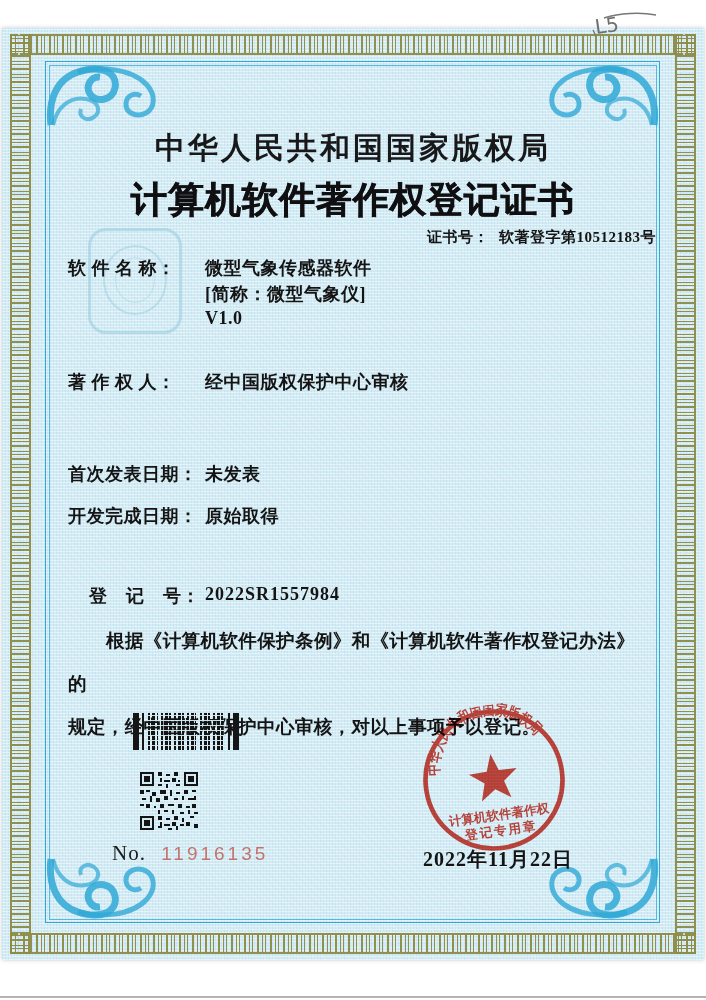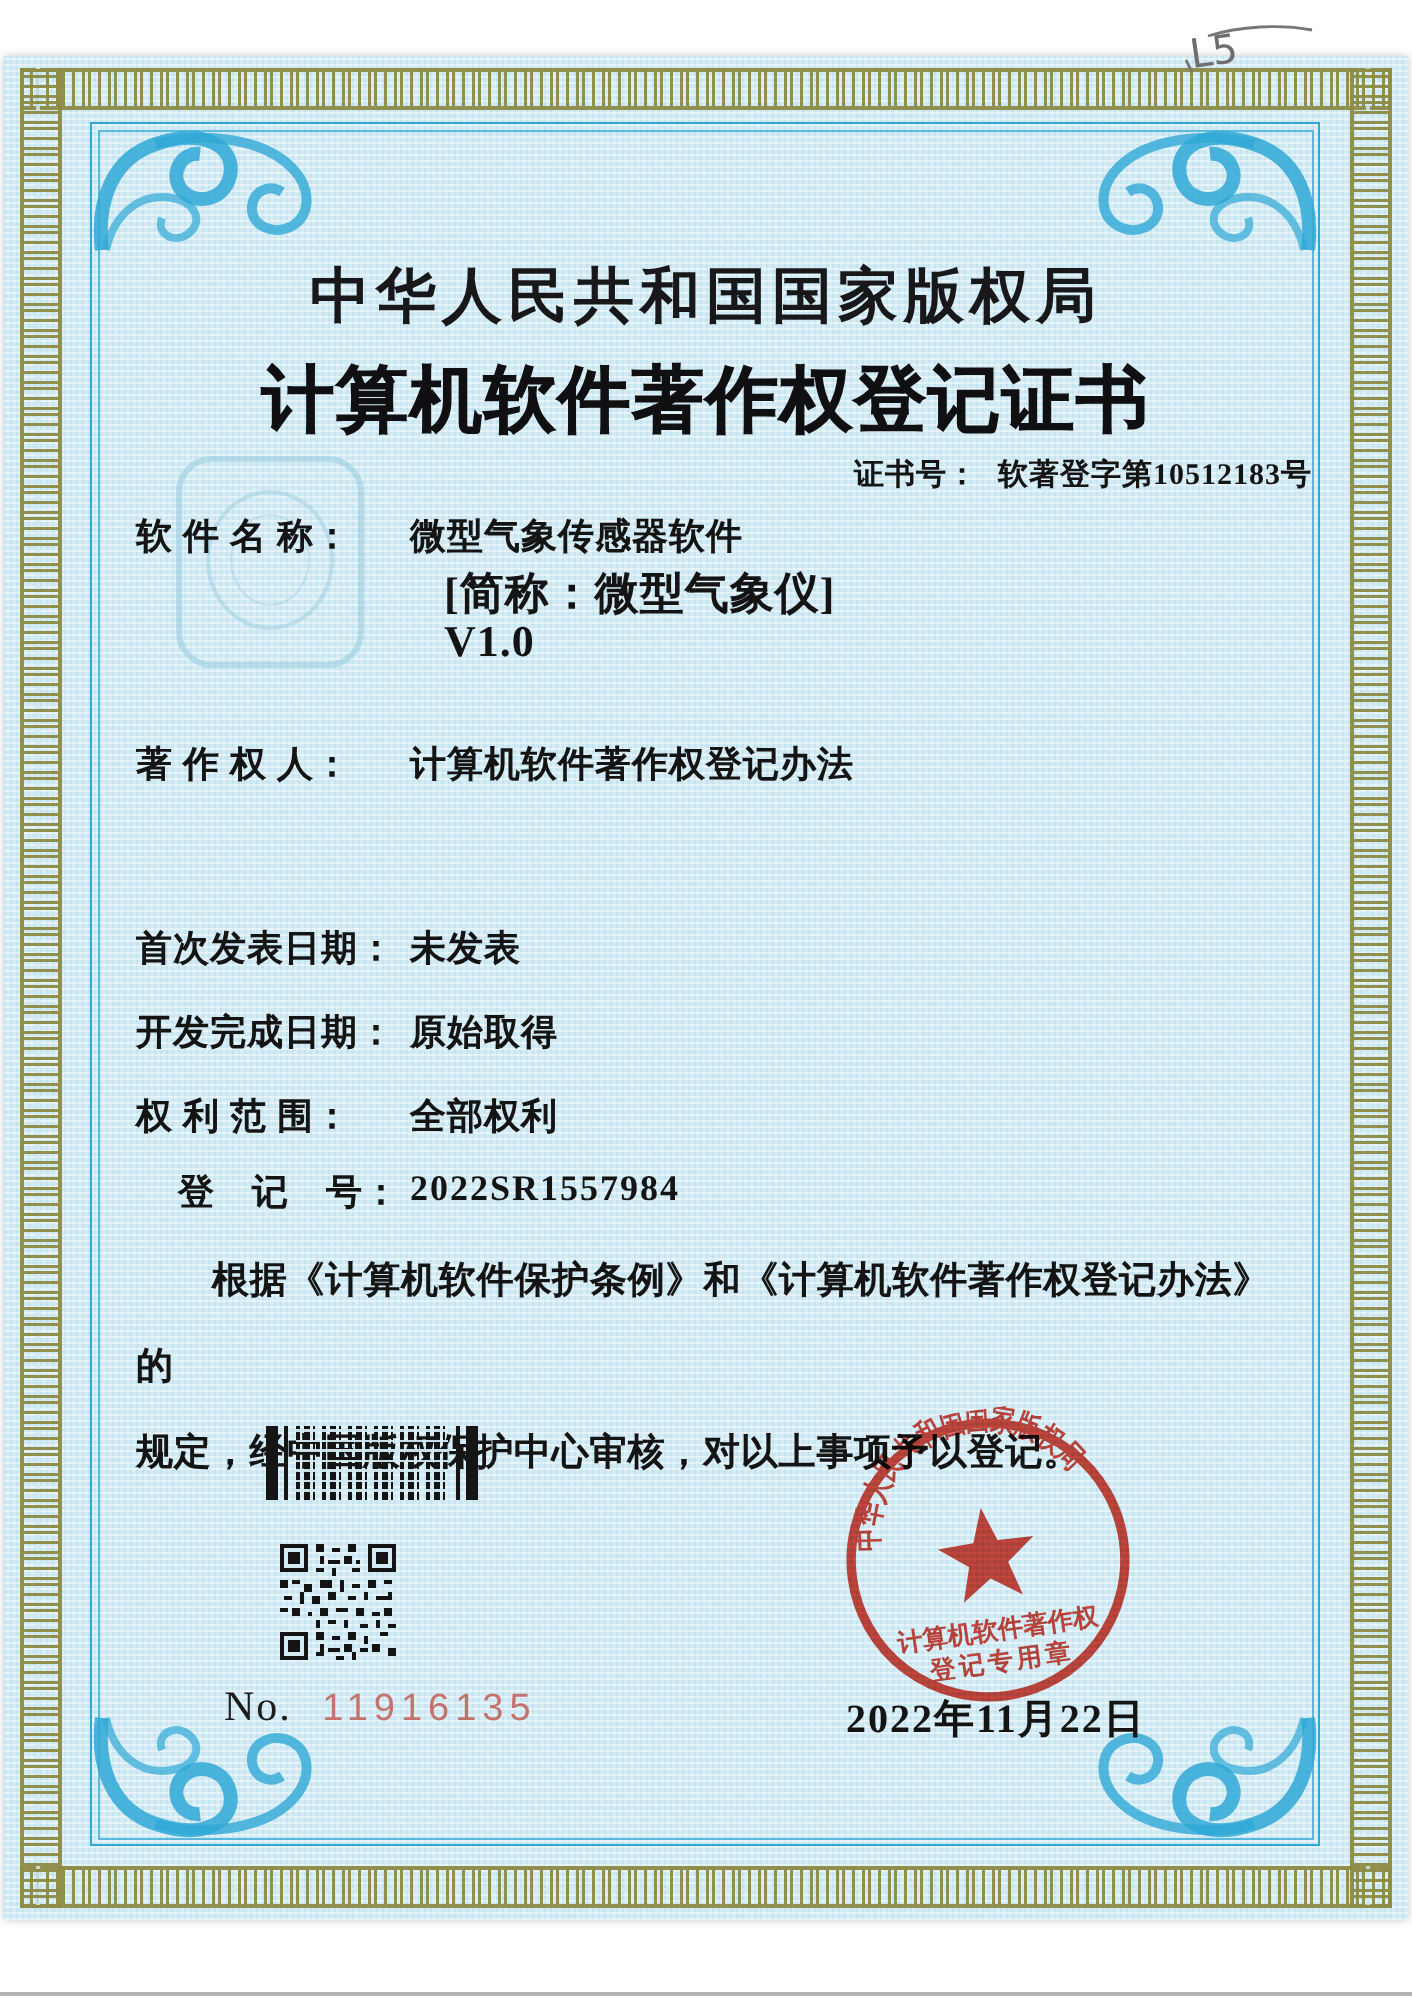--- a/index.html
+++ b/index.html
@@ -96,21 +96,21 @@
   }
   .certno{
     position:absolute;top:200px;right:48px;font-size:15px;font-weight:700;
     letter-spacing:.5px;
   }
   .certno .v{margin-left:10px;}
 
   .row{position:absolute;left:66px;font-size:18px;font-weight:700;white-space:nowrap;}
   .row .lbl{display:inline-block;width:132px;letter-spacing:.5px;}
   .row .val{position:absolute;left:137px;white-space:nowrap;letter-spacing:.5px;}
-  .vline{position:absolute;left:220px;font-size:22px;font-weight:700;white-space:nowrap;letter-spacing:.5px;}
+  .vline{position:absolute;left:203px;font-size:18px;font-weight:700;white-space:nowrap;letter-spacing:.5px;}
 
   .r-name{top:228px;} .vl2{top:254px;} .vl3{top:280px;}
   .r-owner{top:310px;margin-top:32px;}
   .r-dev{top:392px;} .r-pub{top:434px;} .r-acq{top:476px;} .r-scope{top:518px;} .r-reg{top:556px;text-align:right;}
   .r-reg .val{font-family:"Liberation Serif","DejaVu Serif",serif;letter-spacing:1px;}
 
   .statement{
     position:absolute;left:66px;top:592px;width:578px;
     font-size:18.5px;font-weight:700;line-height:43px;letter-spacing:.4px;
   }
@@ -204,34 +204,30 @@
 
     <div class="row r-name">
       <span class="lbl">软 件 名 称：</span>
       <span class="val">微型气象传感器软件</span>
     </div>
     <div class="vline vl2">[简称：微型气象仪]</div>
     <div class="vline vl3">V1.0</div>
 
     <div class="row r-owner">
       <span class="lbl">著 作 权 人：</span>
-      <span class="val">计算机软件著作权登记办法</span>
+      <span class="val">经中国版权保护中心审核</span>
     </div>
 
     <div class="row r-pub">
       <span class="lbl">首次发表日期：</span>
       <span class="val">未发表</span>
     </div>
     <div class="row r-acq">
       <span class="lbl">开发完成日期：</span>
       <span class="val">原始取得</span>
-    </div>
-    <div class="row r-scope">
-      <span class="lbl">权 利 范 围：</span>
-      <span class="val">全部权利</span>
     </div>
     <div class="row r-reg">
       <span class="lbl">登　记　号：</span>
       <span class="val">2022SR1557984</span>
     </div>
 
     <div class="statement">
       <span class="s1">根据《计算机软件保护条例》和《计算机软件著作权登记办法》的</span>
       <span class="s2">规定，经中国版权保护中心审核，对以上事项予以登记。</span>
     </div>

